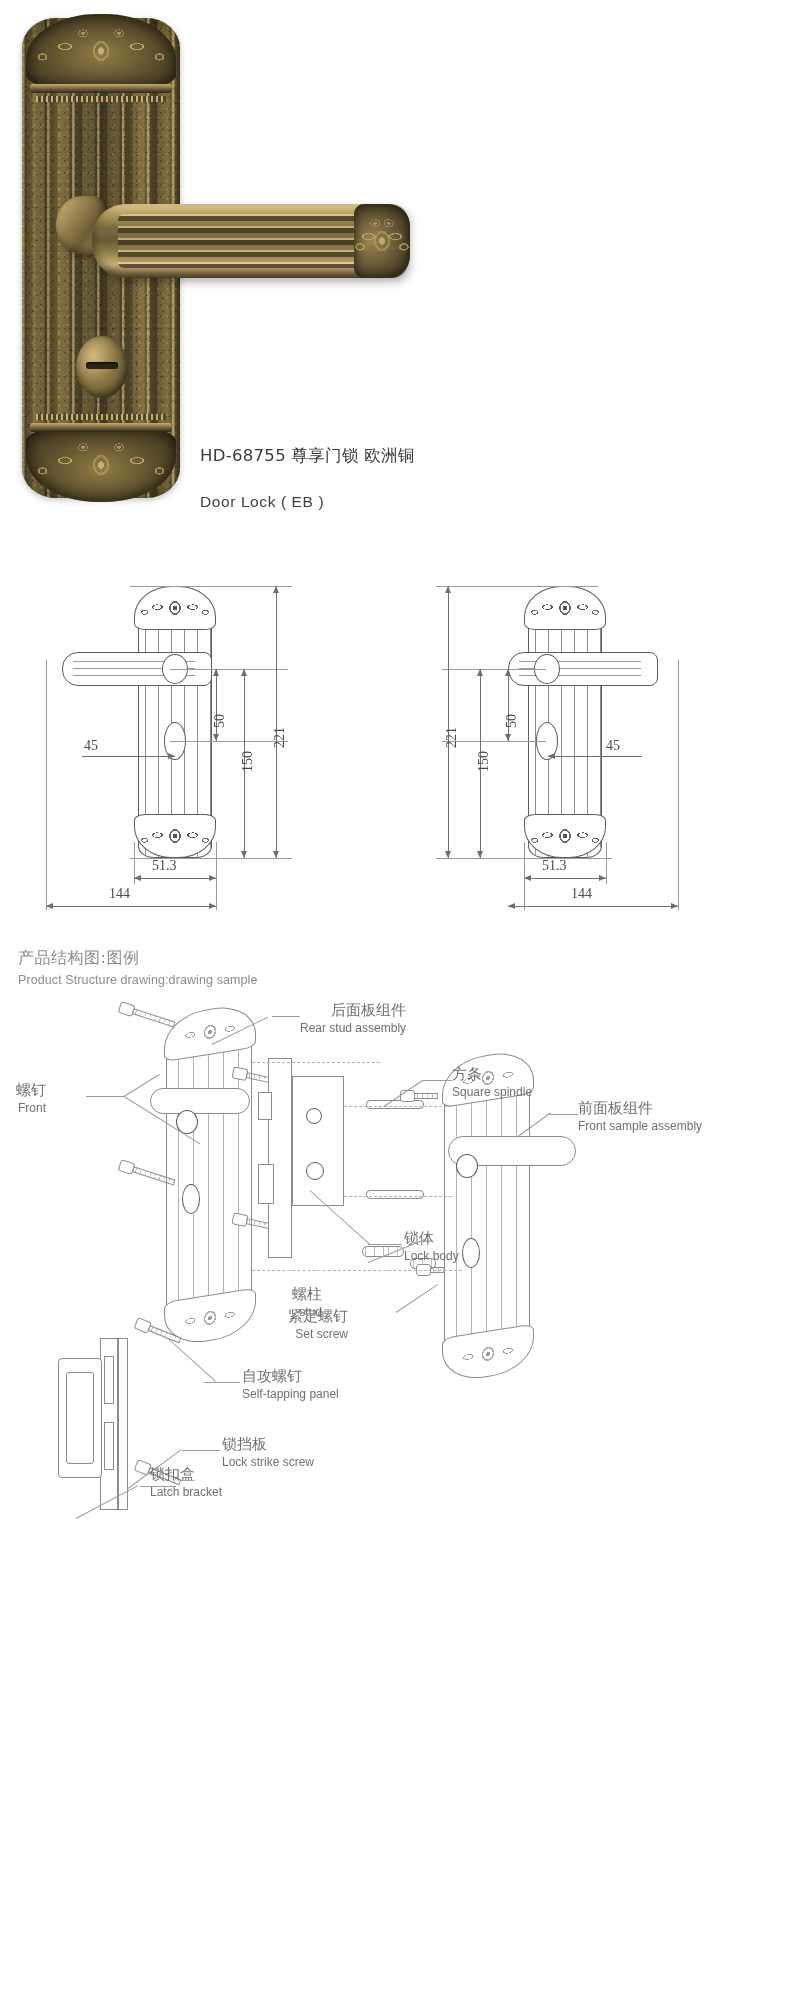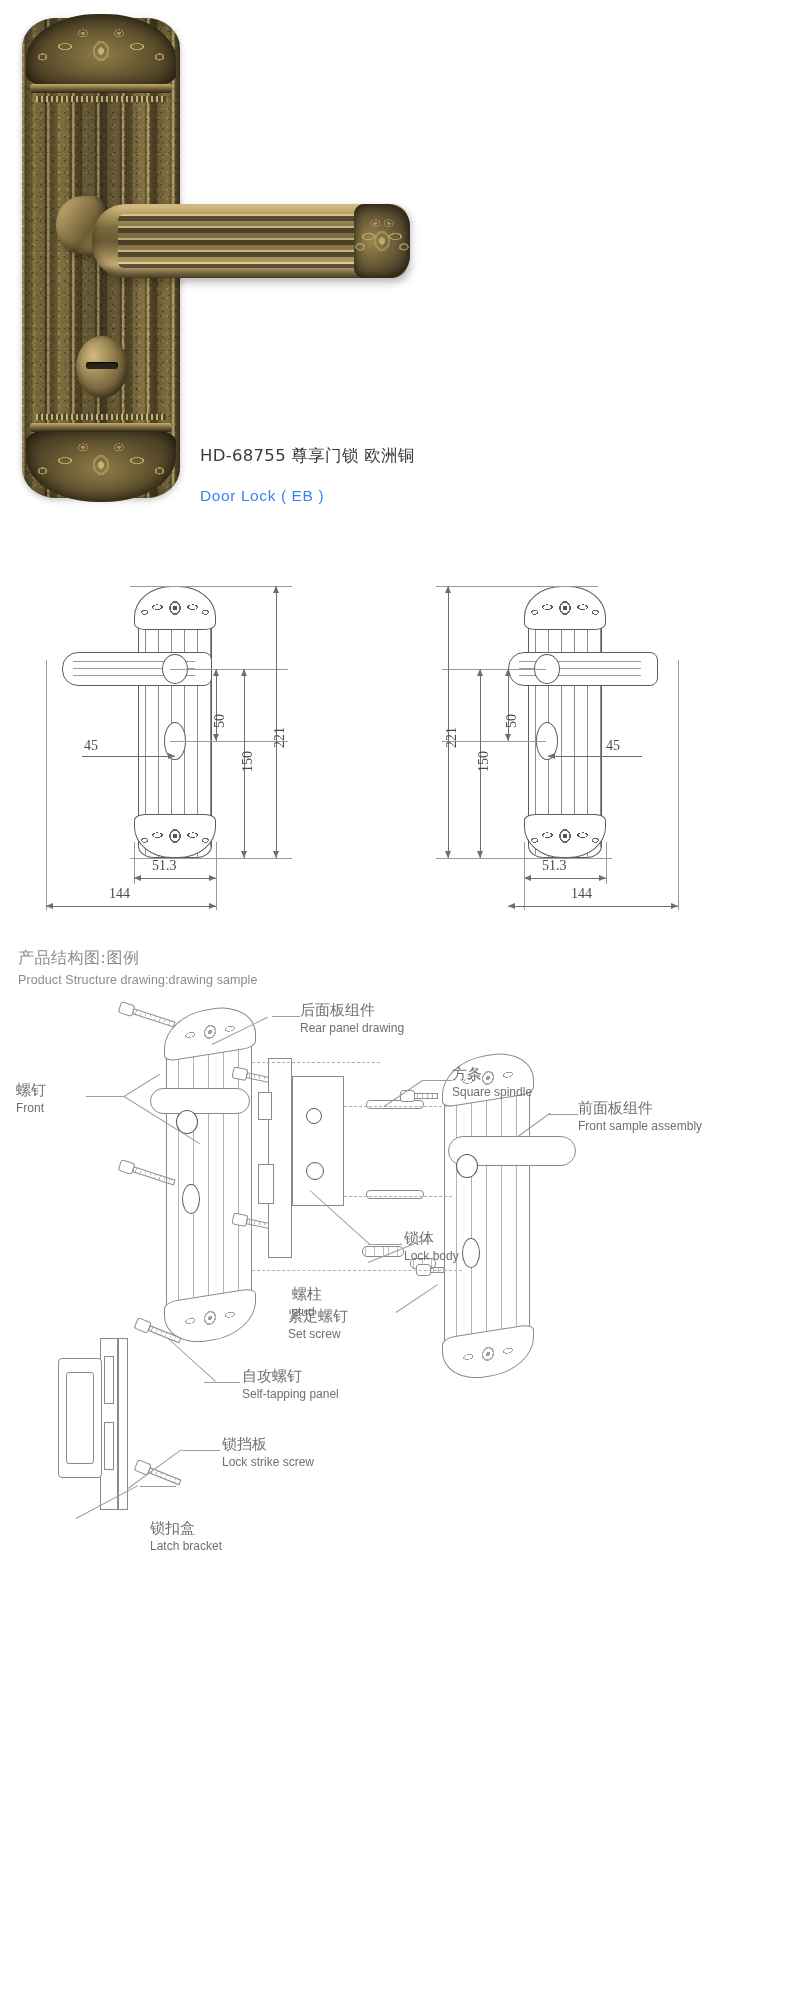--- a/index.html
+++ b/index.html
@@ -136,21 +136,21 @@
     background: #2a2418; box-shadow: inset 0 1px 2px rgba(0,0,0,.9);
   }
 
   
   #hero-caption { position: absolute; left: 200px; top: 445px; }
   #hero-caption .line1 {
     font-size: 16.5px; color: #3b3b3b; letter-spacing: .3px; white-space: nowrap;
     font-family: "DejaVu Sans", "Liberation Sans", sans-serif;
   }
   #hero-caption .line2 {
-    font-size: 15.5px; color: #3b82f6; margin-top: 20px; letter-spacing: .6px;
+    font-size: 15.5px; color: #404040; margin-top: 26px; letter-spacing: .6px;
     font-family: "Liberation Sans", sans-serif;
   }
 
   
   #tech { position: relative; width: 800px; height: 380px; }
   .tdraw { position: absolute; top: 0; width: 330px; height: 380px; }
   .tdraw.left  { left: 20px; }
   .tdraw.right { left: 390px; }
 
   
@@ -234,21 +234,21 @@
 
   .callout { position: absolute; white-space: nowrap; }
   .callout .zh {
     font-size: 15px; color: #6f6f6f; line-height: 1.15;
     font-family: "DejaVu Sans", "Liberation Sans", sans-serif;
   }
   .callout .en {
     font-size: 12px; color: #6f6f6f; line-height: 1.25; margin-top: 2px;
     font-family: "Liberation Sans", sans-serif;
   }
-  .callout.ralign { }
+  .callout.ralign { text-align: right; }
 
   .leader { position: absolute; background: #9c9c9c; height: 1px; transform-origin: left center; }
   .isoplate {
     position: absolute; width: 86px; height: 290px;
     border: 1.2px solid #8a8a8a; border-radius: 20px / 14px; background: #fff;
     transform: skewY(-9deg);
   }
   .isoplate .fl {
     position: absolute; inset: 6px 4px;
     background: repeating-linear-gradient(90deg,
@@ -518,23 +518,23 @@
     <div class="shank" style="width:34px;"></div>
   </div>
 
   <div class="dashed" style="left:252px; top:122px; width:128px;"></div>
   <div class="dashed" style="left:252px; top:330px; width:210px;"></div>
   <div class="dashed" style="left:344px; top:166px; width:108px;"></div>
   <div class="dashed" style="left:344px; top:256px; width:108px;"></div>
 
   <div class="leader" style="left:212px; top:104px; width:62px; transform:rotate(-26deg);"></div>
   <div class="leader" style="left:272px; top:76px; width:28px;"></div>
-  <div class="callout" style="left:300px; top:62px;">
+  <div class="callout" style="left:300px; top:62px;text-align:right;">
     <div class="zh">后面板组件</div>
-    <div class="en">Rear panel drawing</div>
+    <div class="en">Rear stud assembly</div>
   </div>
 
   <div class="leader" style="left:86px; top:156px; width:38px;"></div>
   <div class="leader" style="left:124px; top:156px; width:42px; transform:rotate(-32deg);"></div>
   <div class="leader" style="left:124px; top:156px; width:90px; transform:rotate(32deg);"></div>
   <div class="callout ralign" style="left:16px; top:142px;">
     <div class="zh">螺钉</div>
     <div class="en">Front</div>
   </div>
 
@@ -580,20 +580,20 @@
 
   <div class="leader" style="left:128px; top:548px; width:66px; transform:rotate(-36deg);"></div>
   <div class="leader" style="left:182px; top:510px; width:38px;"></div>
   <div class="callout" style="left:222px; top:496px;">
     <div class="zh">锁挡板</div>
     <div class="en">Lock strike screw</div>
   </div>
 
   <div class="leader" style="left:76px; top:578px; width:70px; transform:rotate(-28deg);"></div>
   <div class="leader" style="left:140px; top:546px; width:36px;"></div>
-  <div class="callout" style="left:150px; top:580px;">
+  <div class="callout" style="left:150px; top:526px;">
     <div class="zh">锁扣盒</div>
     <div class="en">Latch bracket</div>
   </div>
 
 </section>
 
 <div id="watermark"></div>
 
 </body></html>

